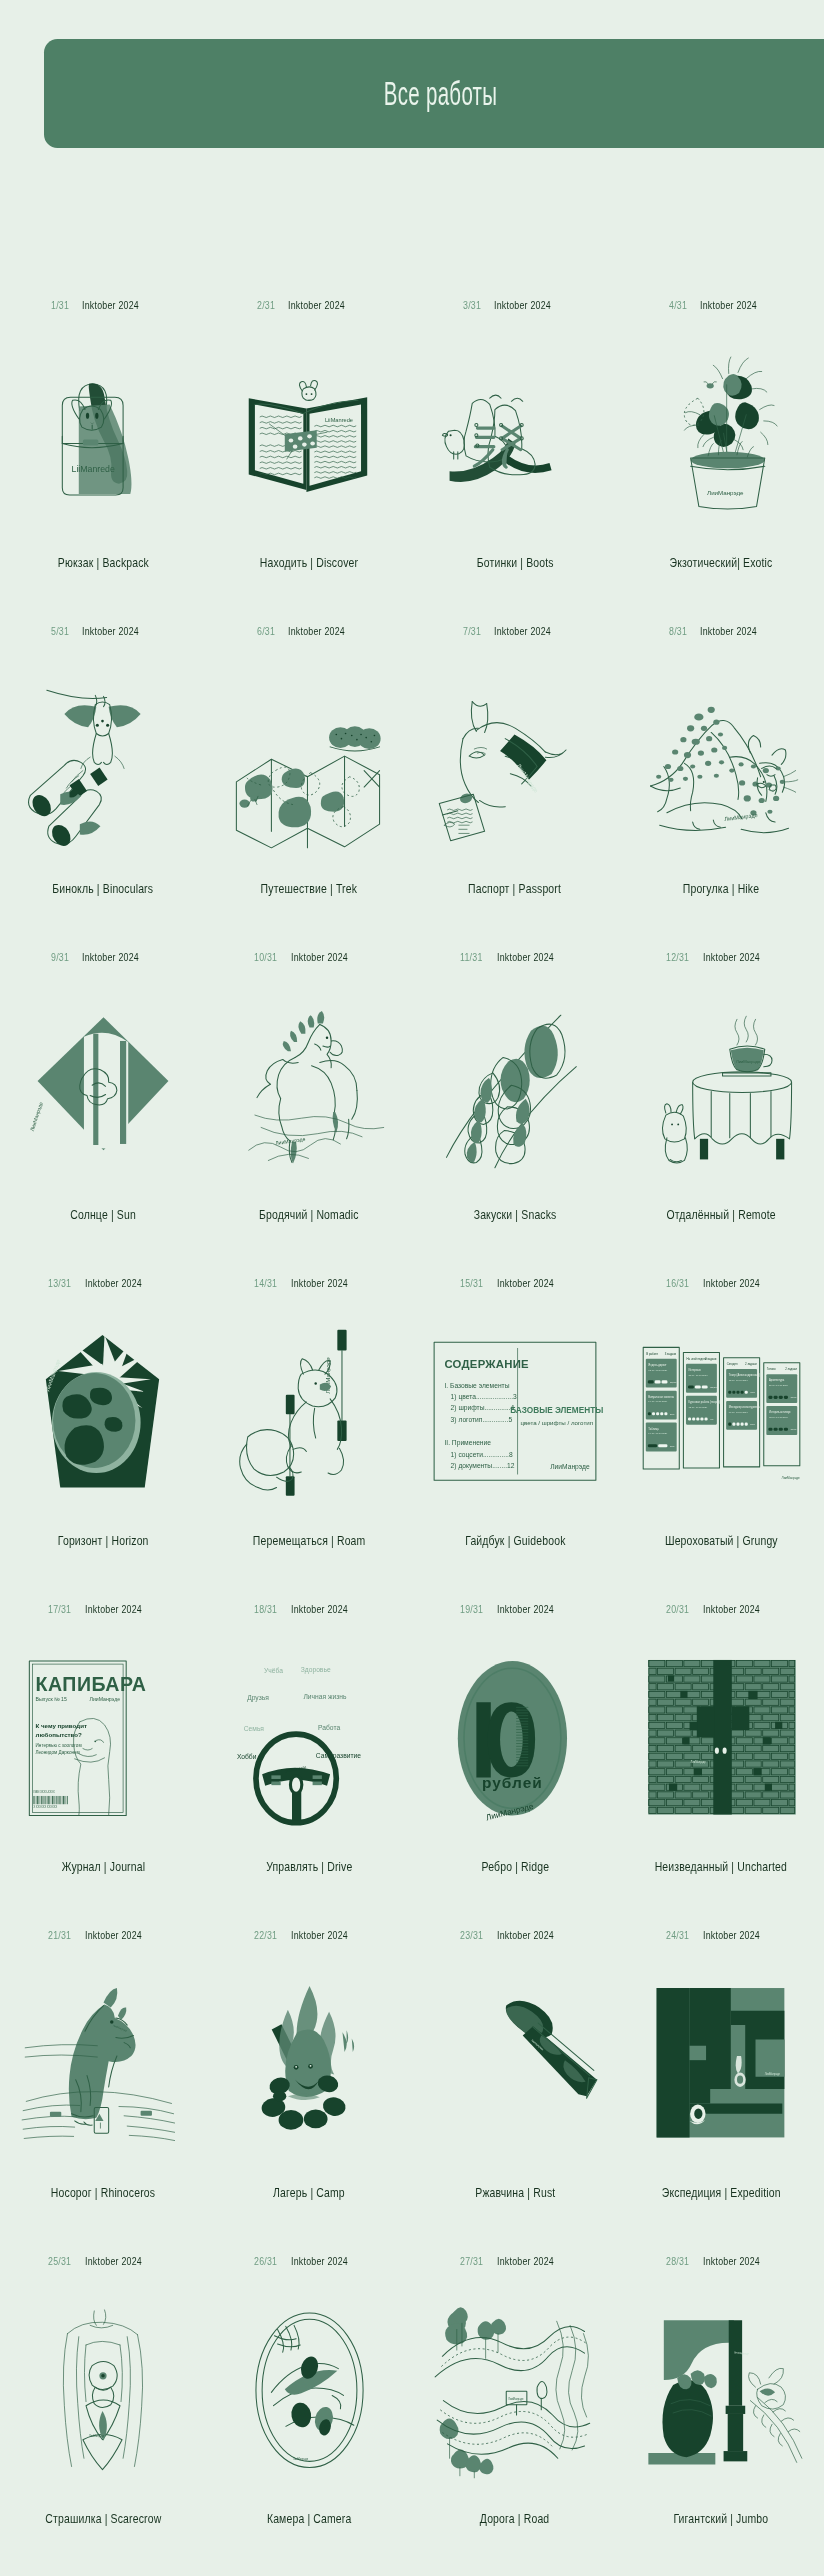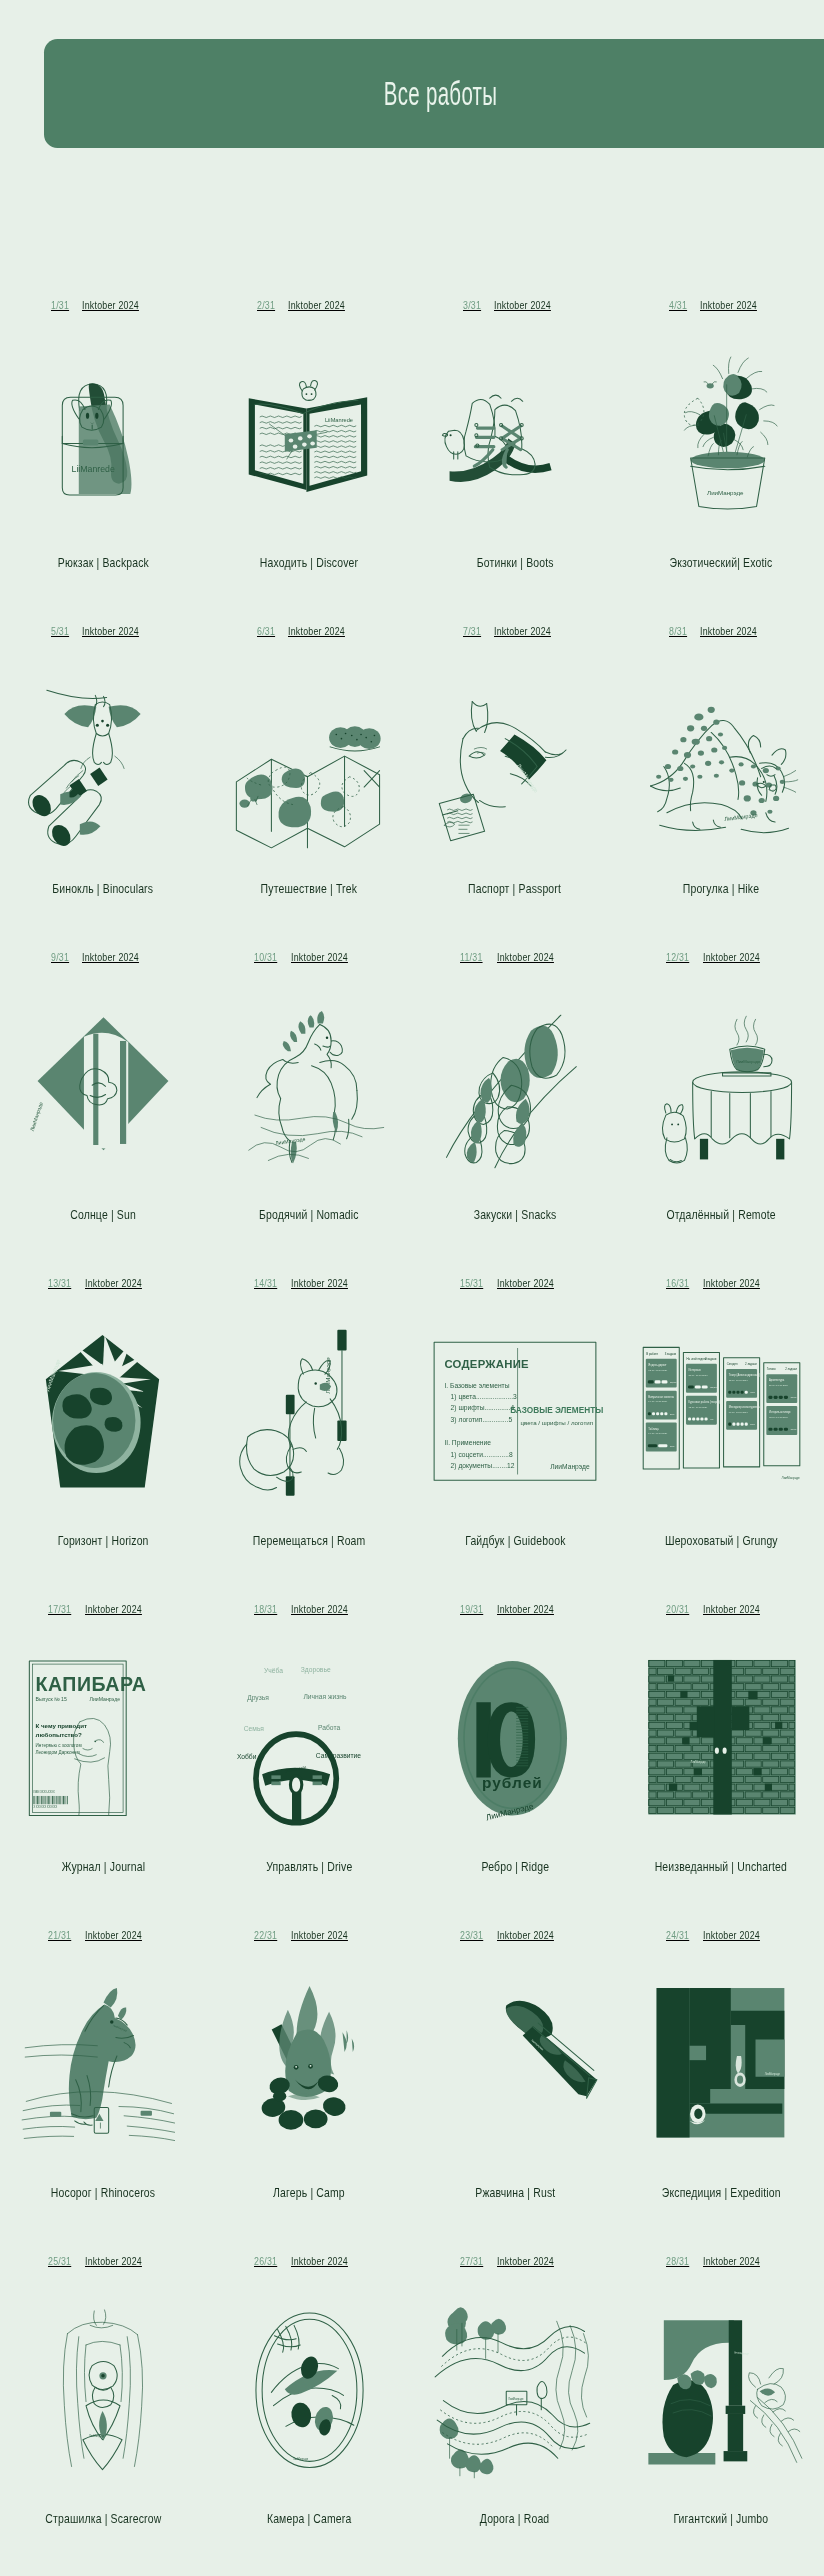--- a/index.html
+++ b/index.html
@@ -47,21 +47,20 @@
     flex-direction: column;
     align-items: center;
   }
   .card-head {
     margin-top: 30px;
     height: 13.4px;
     display: flex;
     align-items: flex-end;
     gap: 7.2px;
     white-space: nowrap;
-    text-decoration: underline;
   }
   .card-num {
     color: #6f9c82;
     font-size: 11.3px;
     transform: scaleX(0.78);
     transform-origin: left center;
     letter-spacing: 0.3px;
   }
   .card-label {
     color: #17321f;

